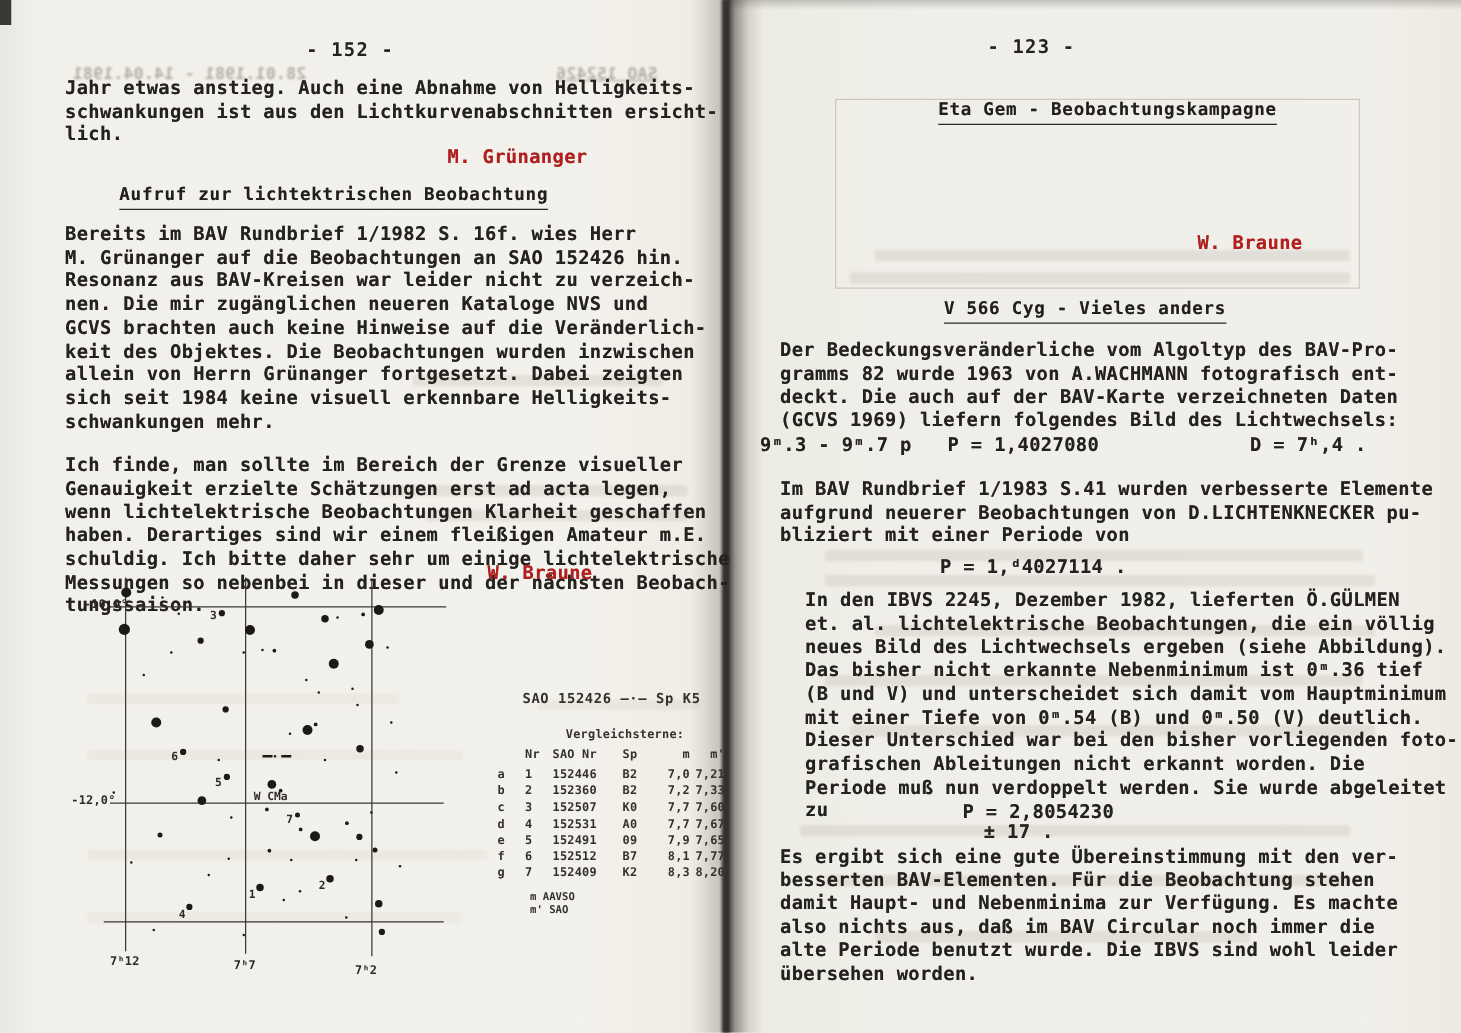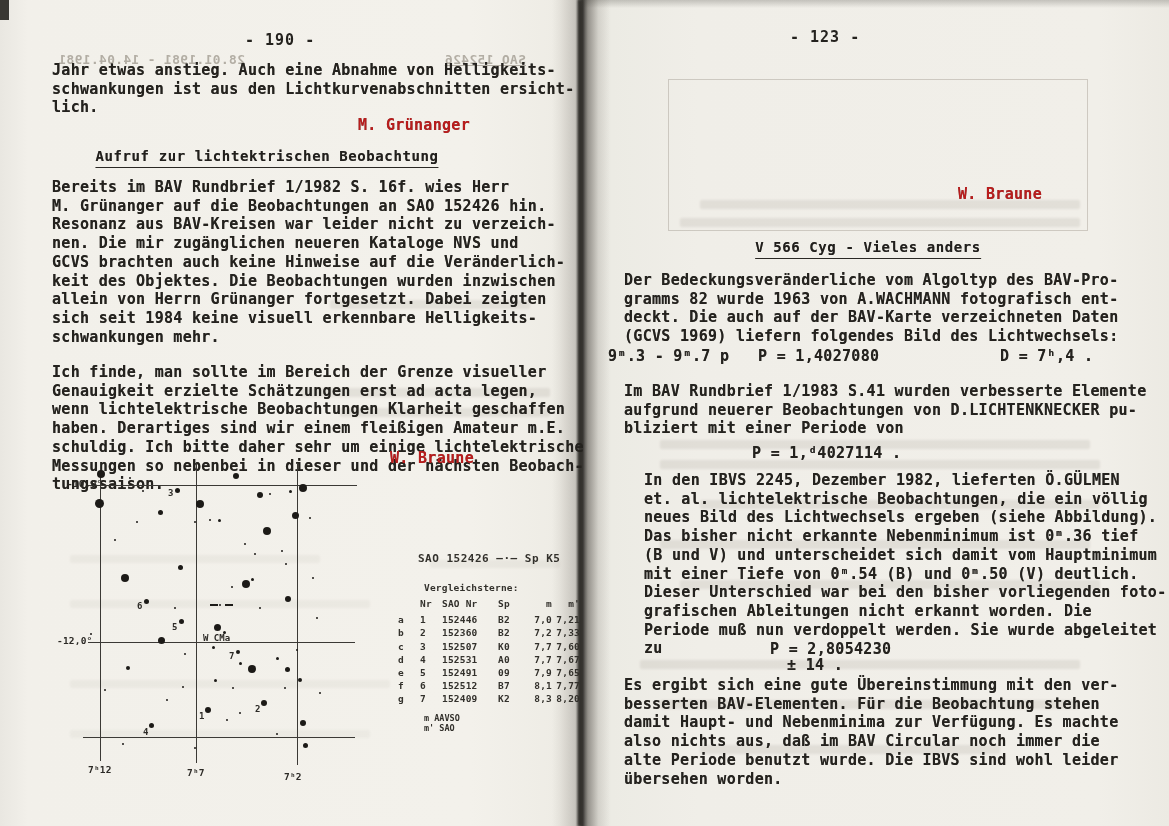--- a/index.html
+++ b/index.html
@@ -37,21 +37,21 @@
   .chart{position:absolute;left:55px;top:458px;width:372px;height:342px;}
   .gridline{position:absolute;background:#3b3935;}
   .axis-label{position:absolute;font-size:9.5px;font-weight:700;color:#2c2a26;letter-spacing:.2px;white-space:nowrap;}
   .star{position:absolute;border-radius:50%;background:#1c1a17;}
   .star-label{position:absolute;font-size:9px;font-weight:700;color:#2c2a26;white-space:nowrap;}
   .vdash{position:absolute;width:8px;height:2px;background:#1c1a17;}
 
   
   .cmp{position:absolute;left:398px;top:552px;width:178px;color:#33312c;}
   .cmp .legend{font-size:11px;font-weight:700;letter-spacing:.5px;margin-left:20px;white-space:nowrap;}
-  .cmp .subtitle{font-size:9.5px;font-weight:700;margin:17px 0 0 26px;letter-spacing:.2px;}
+  .cmp .subtitle{font-size:9.5px;font-weight:700;margin:17px 0 0 26px;letter-spacing:.2px;text-align:center;}
   .cmp .hdr,.cmp .row{display:grid;grid-template-columns:22px 22px 56px 28px 26px 28px;
       font-size:9.5px;font-weight:700;line-height:13.2px;letter-spacing:.2px;}
   .cmp .hdr{margin:4px 0 3px 0;}
   .cmp .rows{}
   .cmp .foot{font-size:8.5px;font-weight:700;margin:7px 0 0 26px;line-height:10px;white-space:pre-line;}
   .cmp .c-r{text-align:right;}
 </style>
 </head>
 <body>
 
@@ -83,21 +83,21 @@
     <div class="ghost-stripe" style="left:660px;top:460px;width:440px;height:9px;"></div>
     <div class="ghost-stripe" style="left:700px;top:500px;width:400px;height:9px;"></div>
     <div class="ghost-stripe" style="left:660px;top:540px;width:430px;height:9px;"></div>
     <div class="ghost-stripe" style="left:680px;top:580px;width:420px;height:9px;"></div>
     <div class="ghost-stripe" style="left:640px;top:660px;width:440px;height:9px;"></div>
     <div class="ghost-stripe" style="left:660px;top:700px;width:420px;height:9px;"></div>
     <div class="ghost-stripe" style="left:700px;top:745px;width:300px;height:9px;"></div>
   </div>
 
   <div class="layer">
-    <div class="pagenum" style="left:245px;top:31px;">- 190 -</div>
+    <div class="pagenum" style="left:245px;top:31px;">- 152 -</div>
 
     <div class="txt" style="left:36px;top:61px;width:545px;">Jahr etwas anstieg. Auch eine Abnahme von Helligkeits-
 schwankungen ist aus den Lichtkurvenabschnitten ersicht-
 lich.</div>
     <div class="sig" style="left:358px;top:116px;">M. Grünanger</div>
 
     <div class="heading" style="left:267px;top:148px;">Aufruf zur lichtektrischen Beobachtung</div>
 
     <div class="txt" style="left:36px;top:178px;width:545px;">Bereits im BAV Rundbrief 1/1982 S. 16f. wies Herr
 M. Grünanger auf die Beobachtungen an SAO 152426 hin.
@@ -279,20 +279,21 @@
           </div>
         </div>
       <div class="foot">m AAVSO
 m' SAO</div>
     </div>
   </div>
 
   <div class="layer">
     <div class="pagenum" style="left:790px;top:28px;">- 123 -</div>
 
+    <div class="heading" style="left:886px;top:80px;">Eta Gem - Beobachtungskampagne</div>
     <div class="sig" style="left:958px;top:185px;">W. Braune</div>
 
     <div class="heading" style="left:868px;top:239px;">V 566 Cyg - Vieles anders</div>
     <div class="txt" style="left:608px;top:271px;width:556px;">Der Bedeckungsveränderliche vom Algoltyp des BAV-Pro-
 gramms 82 wurde 1963 von A.WACHMANN fotografisch ent-
 deckt. Die auch auf der BAV-Karte verzeichneten Daten
 (GCVS 1969) liefern folgendes Bild des Lichtwechsels:</div>
 
     <div class="formula" style="left:608px;top:347px;">9ᵐ.3 - 9ᵐ.7 p</div>
     <div class="formula" style="left:758px;top:347px;">P = 1,4027080</div>
@@ -307,21 +308,21 @@
 et. al. lichtelektrische Beobachtungen, die ein völlig
 neues Bild des Lichtwechsels ergeben (siehe Abbildung).
 Das bisher nicht erkannte Nebenminimum ist 0ᵐ.36 tief
 (B und V) und unterscheidet sich damit vom Hauptminimum
 mit einer Tiefe von 0ᵐ.54 (B) und 0ᵐ.50 (V) deutlich.
 Dieser Unterschied war bei den bisher vorliegenden foto-
 grafischen Ableitungen nicht    erkannt worden. Die
 Periode muß nun verdoppelt werden. Sie wurde abgeleitet
 zu</div>
     <div class="formula" style="left:770px;top:640px;">P = 2,8054230</div>
-    <div class="formula" style="left:787px;top:656px;">± 14 .</div>
+    <div class="formula" style="left:787px;top:656px;">± 17 .</div>
 
     <div class="txt" style="left:608px;top:676px;width:556px;">Es ergibt sich eine gute Übereinstimmung mit den ver-
 besserten BAV-Elementen. Für die Beobachtung stehen
 damit Haupt- und Nebenminima zur Verfügung. Es machte
 also nichts aus, daß im BAV Circular noch immer die
 alte Periode benutzt wurde. Die IBVS sind wohl leider
 übersehen worden.</div>
   </div>
 </div>
 

